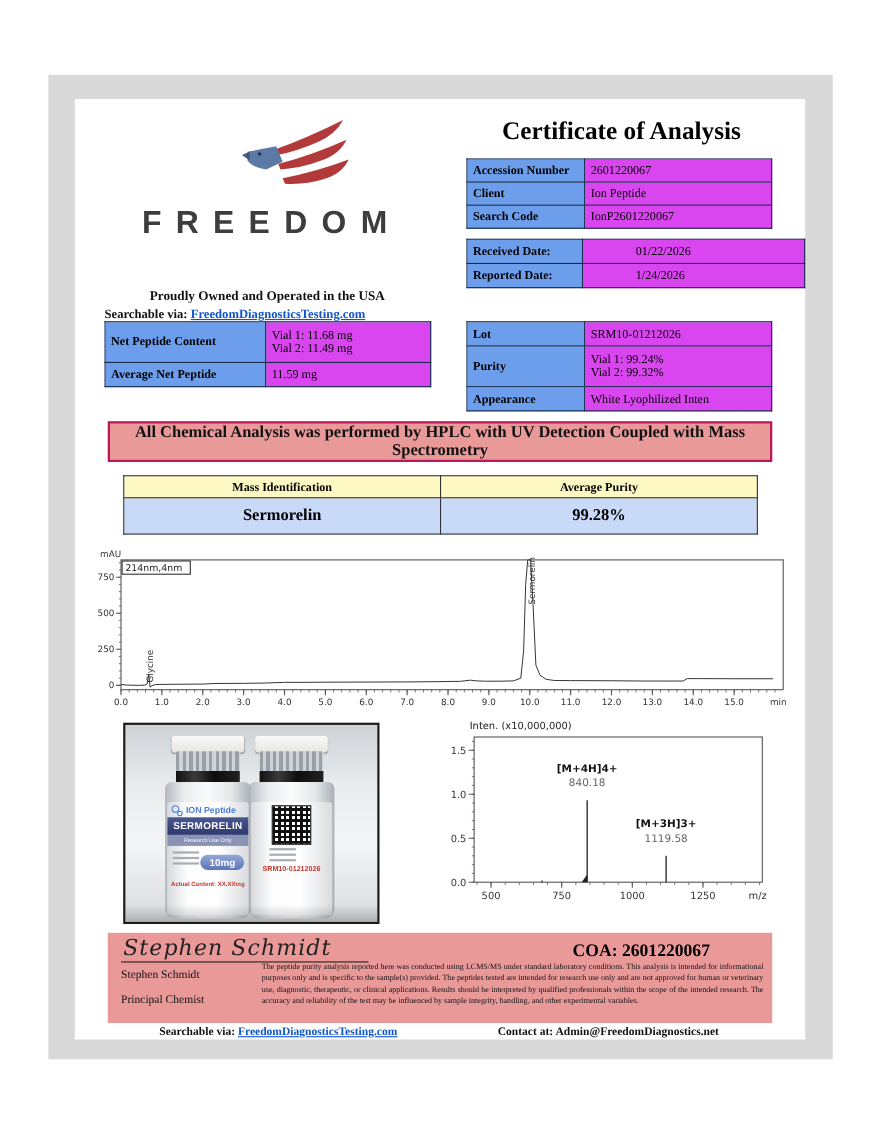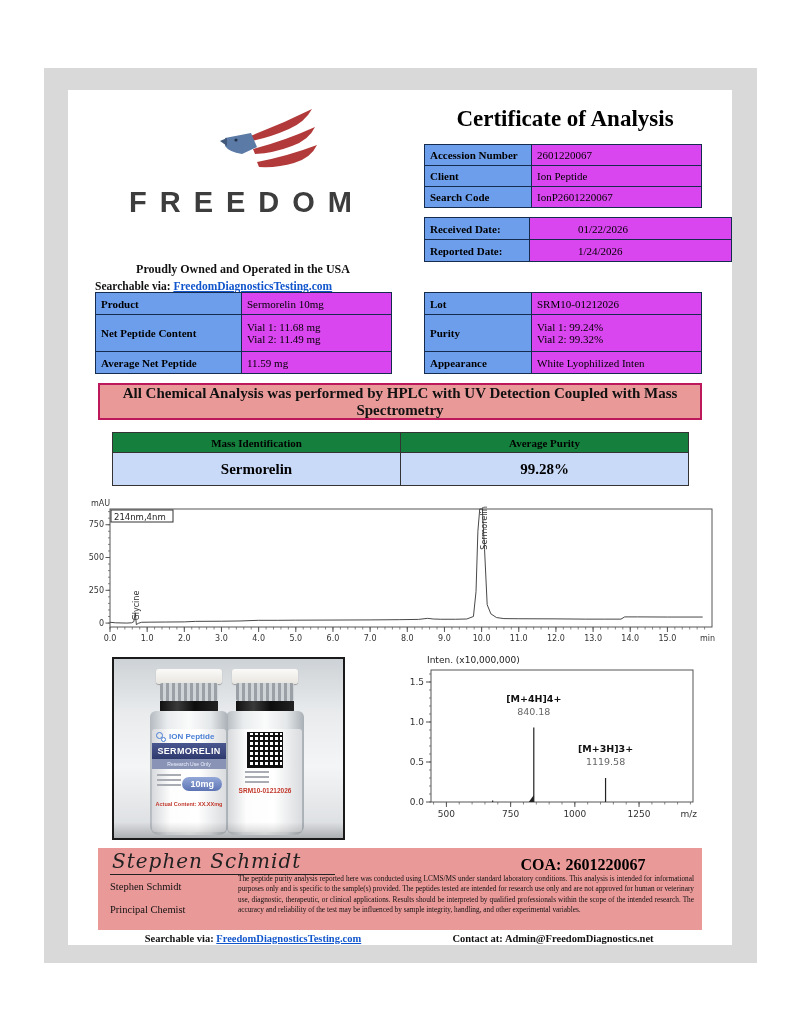--- a/index.html
+++ b/index.html
@@ -39,21 +39,21 @@
   .info-tbl { position:absolute; left:356px; top:202px; }
   .info-tbl td.lab { width:107px; } .info-tbl td.val { width:170px; }
   .row-s { height:22px; } .row-d { height:37px;border-radius:16px; }
 
   
   .banner { position:absolute; left:30px; top:293px; width:604px; height:37px; background:#ea9999;
             border:2px solid #be185d; display:flex; align-items:center; justify-content:center;
             font-size:15px; font-weight:bold; color:#111; text-align:center; }
   table.mass { position:absolute; left:44px; top:342px; border-collapse:collapse; }
   table.mass td { border:1.6px solid #333; text-align:center; width:288px; }
-  table.mass .hd td { height:20px; font-size:11px; font-weight:bold; background:#15803d; }
+  table.mass .hd td { height:20px; font-size:11px; font-weight:bold; background:#fef9c3; }
   table.mass .dt td { height:33px; font-size:15px; font-weight:bold; background:#c9daf8; }
 
   
   svg { font-family:"DejaVu Sans", sans-serif; }
   .chrom { position:absolute; left:20px; top:407px; }
   .ms    { position:absolute; left:325px; top:562px; }
 
   
   .photo { position:absolute; left:44px; top:567px; width:233px; height:183px;
            border:2px solid #1a1a1a; overflow:hidden;
@@ -152,27 +152,20 @@
           </tr>
       <tr>
         <td class="lab">Reported Date:</td>
         <td class="val">1/24/2026</td>
           </tr>
     </tbody>
       </table>
 
     <table class="blu prod-tbl">
       <tbody>
-          <tr class="row-s">
-        <td class="lab">Product</td>
-        <td class="val">
-              <div>Sermorelin 10mg</div>
-              <div></div>
-            </td>
-          </tr>
       <tr class="row-d">
         <td class="lab">Net Peptide Content</td>
         <td class="val">
               <div>Vial 1: 11.68 mg</div>
               <div>Vial 2: 11.49 mg</div>
             </td>
           </tr>
       <tr class="row-s">
         <td class="lab">Average Net Peptide</td>
         <td class="val">

